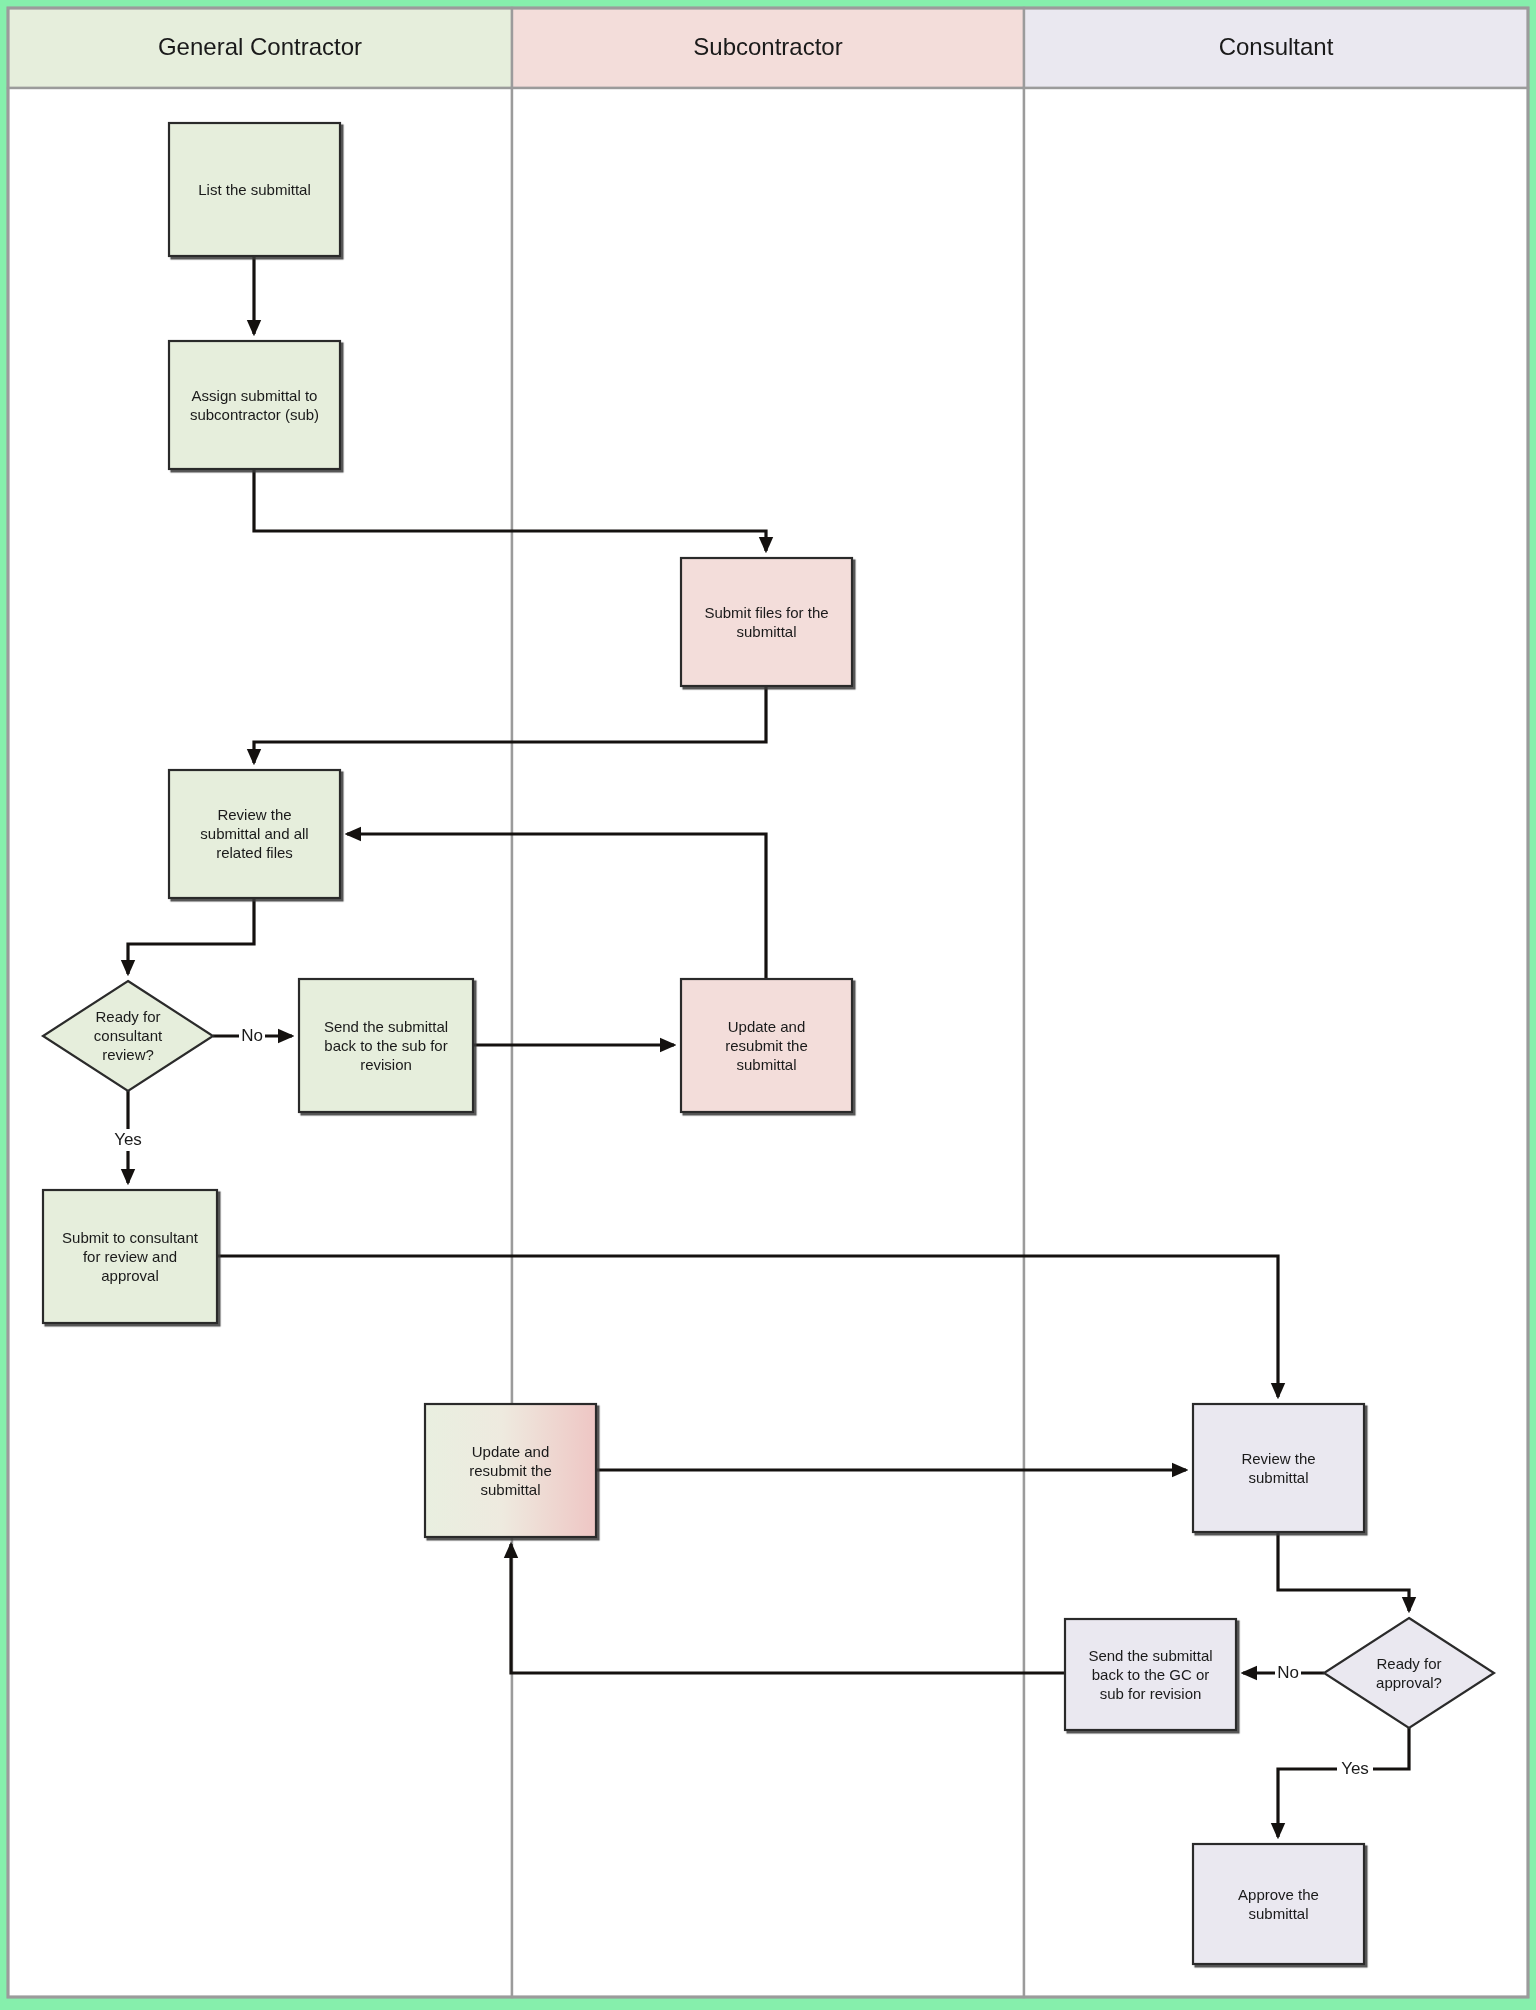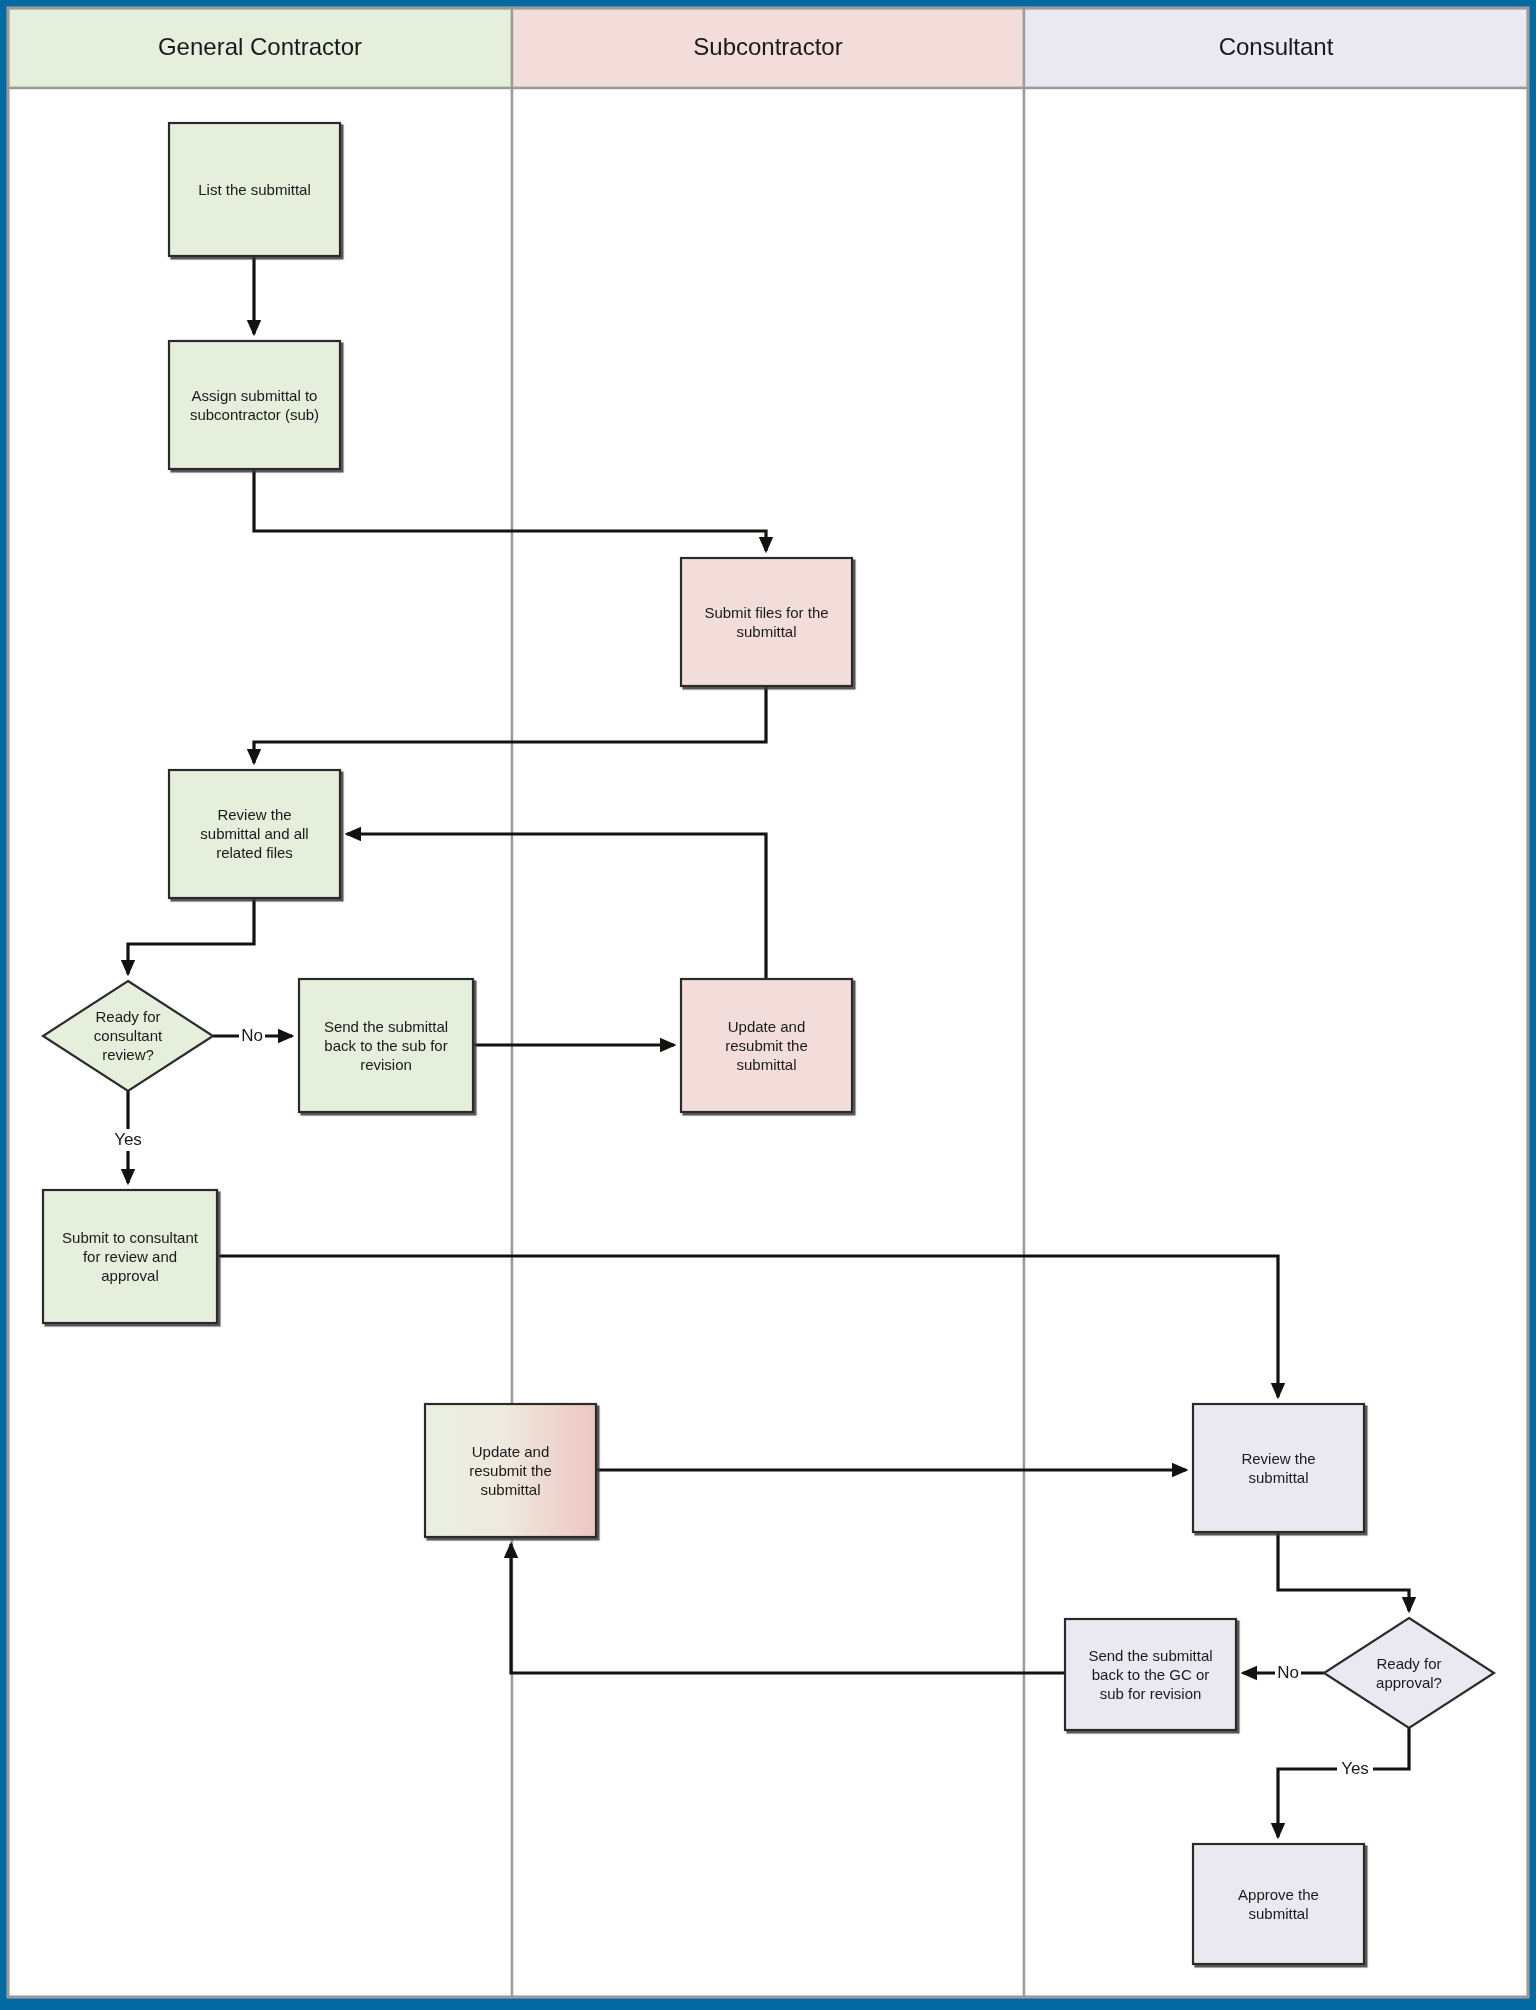--- a/index.html
+++ b/index.html
@@ -5,21 +5,21 @@
   html, body {
     margin: 0;
     padding: 0;
     background: #ffffff;
     font-family: "Liberation Sans", sans-serif;
   }
   #page {
     position: relative;
     width: 1536px;
     height: 2010px;
-    background: #0369a1;
+    background: #86efac;
     overflow: hidden;
   }
   #flow-svg {
     display: block;
     width: 1536px;
     height: 2010px;
   }
   .lane-header-text {
     font-family: "Liberation Sans", sans-serif;
     font-size: 24px;

